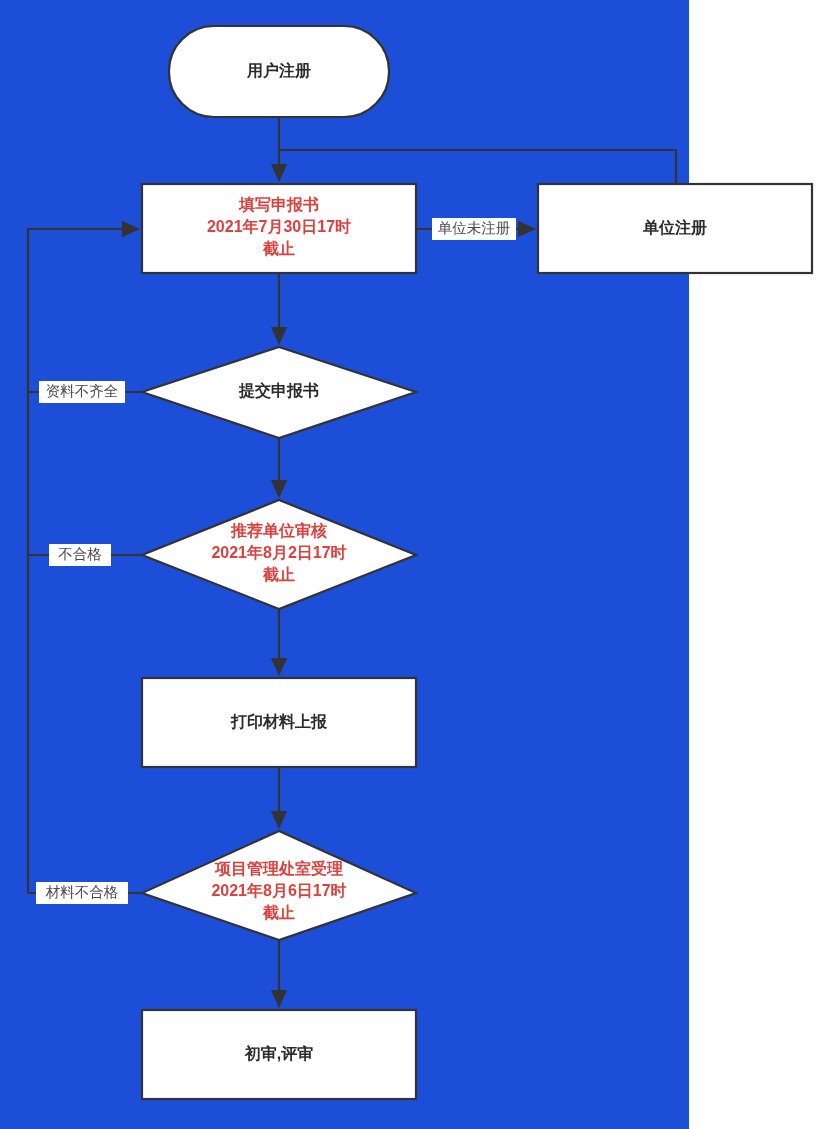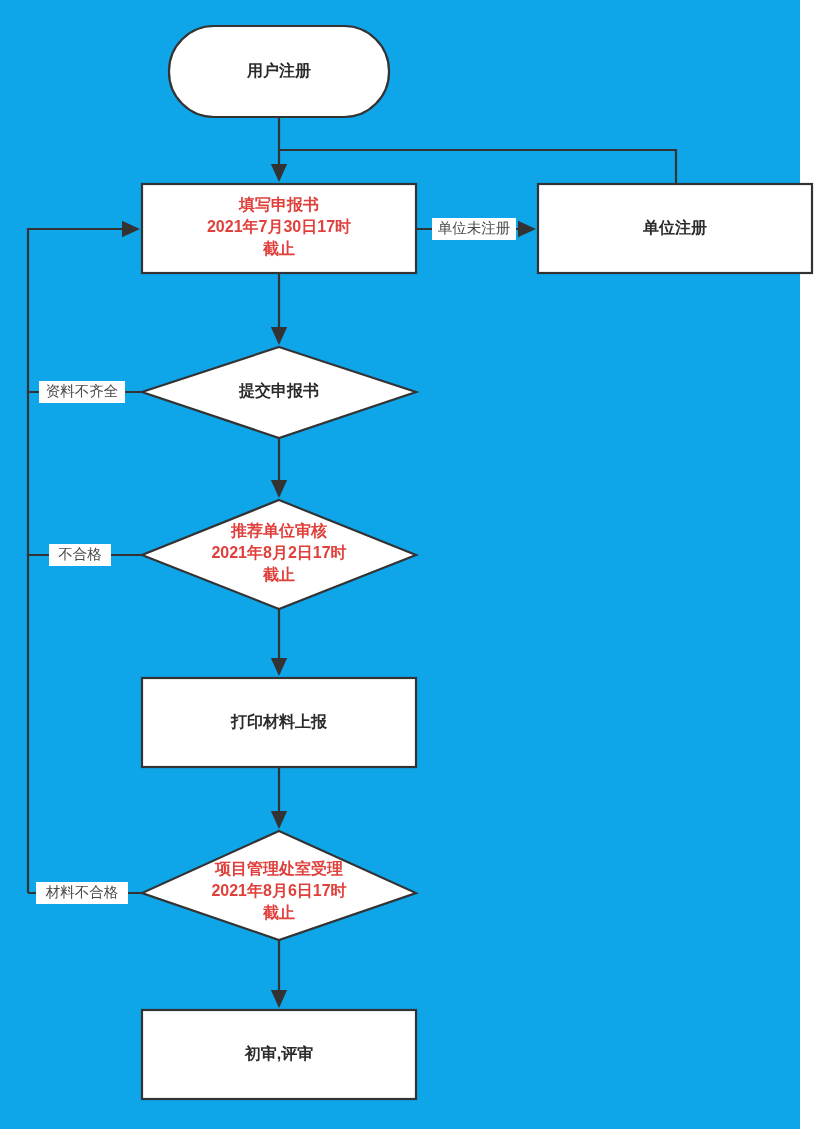--- a/index.html
+++ b/index.html
@@ -8,23 +8,23 @@
     background: #ffffff;
   }
   body {
     width: 839px;
     height: 1129px;
     font-family: "Liberation Sans", "DejaVu Sans", sans-serif;
     overflow: hidden;
   }
   #flowchart-root {
     position: relative;
-    width: 800px;
+    width: 689px;
     height: 1129px;
-    background: #0ea5e9;
+    background: #1d4ed8;
     text-decoration: underline;
   }
   svg#flow-svg {
     display: block;
     width: 839px;
     height: 1129px;
   }
   .node-shape {
     fill: #ffffff;
     stroke: #333333;

